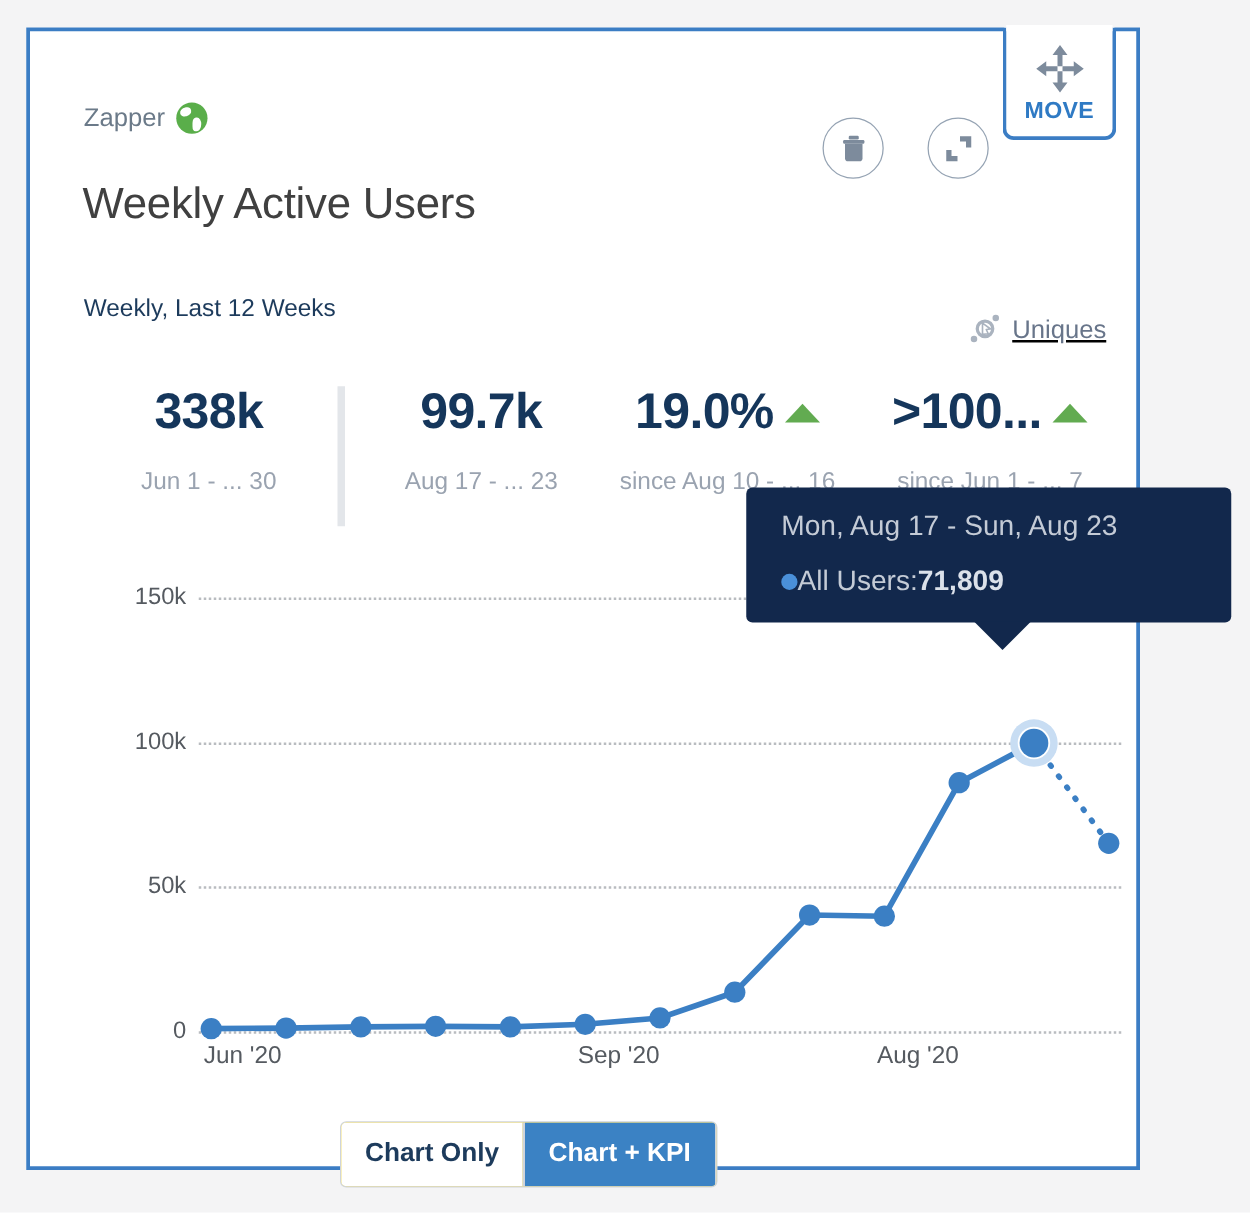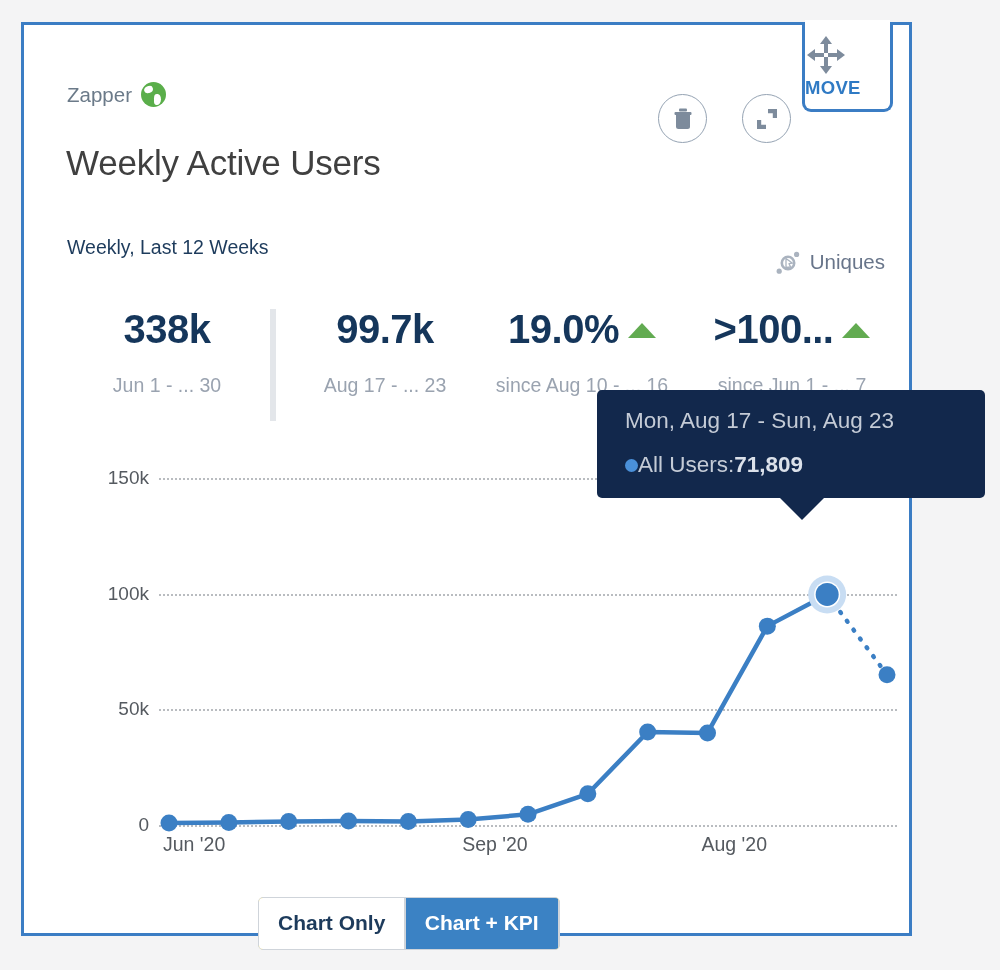--- a/index.html
+++ b/index.html
@@ -35,21 +35,21 @@
     width: 91px;
     height: 90px;
     background: #ffffff;
     border: 3px solid #3b7dc4;
     border-top: none;
     border-bottom-left-radius: 9px;
     border-bottom-right-radius: 9px;
     box-sizing: border-box;
     display: flex;
     flex-direction: column;
-    align-items: flex-start;
+    align-items: center;
     justify-content: center;
     z-index: 40;
   }
   #move-handle .move-arrows { margin-top: 2px; }
   #move-handle .move-label {
     color: #2f7ac4;
     font-size: 18.5px;
     font-weight: bold;
     letter-spacing: .3px;
     margin-top: 1px;
@@ -136,22 +136,23 @@
   }
   #delete-btn { left: 634px; top: 69px; }
   #resize-btn { left: 718px; top: 69px; }
 
   
   #uniques {
     position: absolute;
     right: 24px;
     top: 225px;
     display: flex;
-    align-items: flex-start;
+    align-items: flex-end;
     gap: 9px;
+    text-decoration: underline;
   }
   #uniques .uq-label {
     font-size: 20.5px;
     color: #68758a;
   }
 
   
   #kpi-row {
     position: absolute;
     left: 43px;
@@ -279,21 +280,21 @@
     bottom: -22px;
     width: 0; height: 0;
     border-left: 23px solid transparent;
     border-right: 23px solid transparent;
     border-top: 23px solid #12284c;
   }
 
   
   #segmented {
     position: absolute;
-    left: 234px;
+    left: 248px;
     top: 872px;
     display: flex;
     border: 1.5px solid #cfd4da;
     border-radius: 5px;
     overflow: hidden;
     background: #fde047;
   }
   .seg-btn {
     font-size: 21px;
     font-weight: bold;

